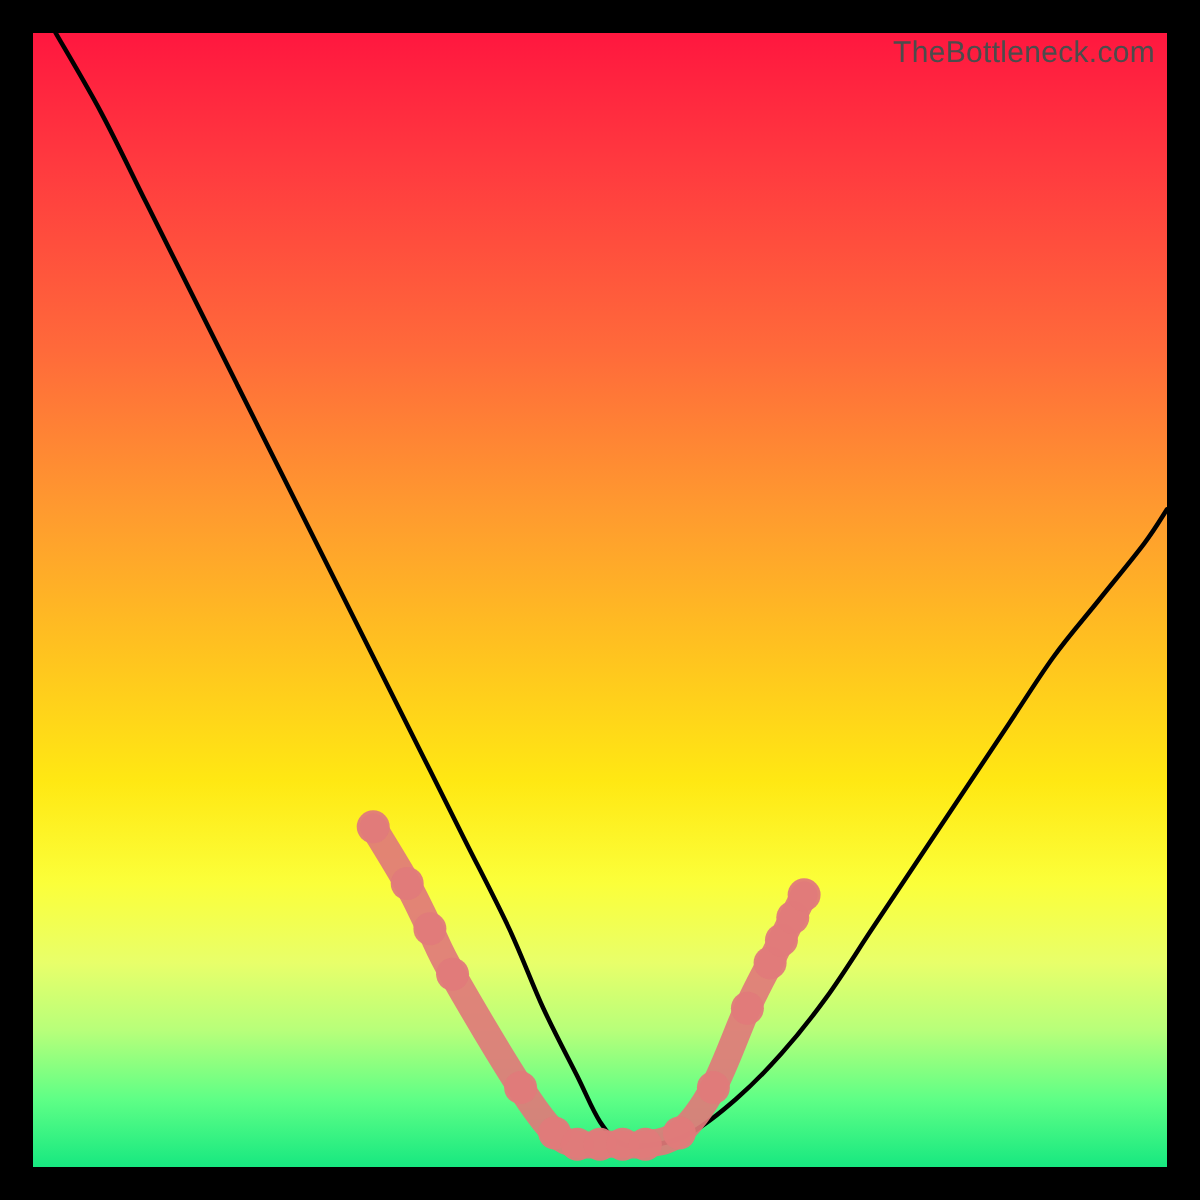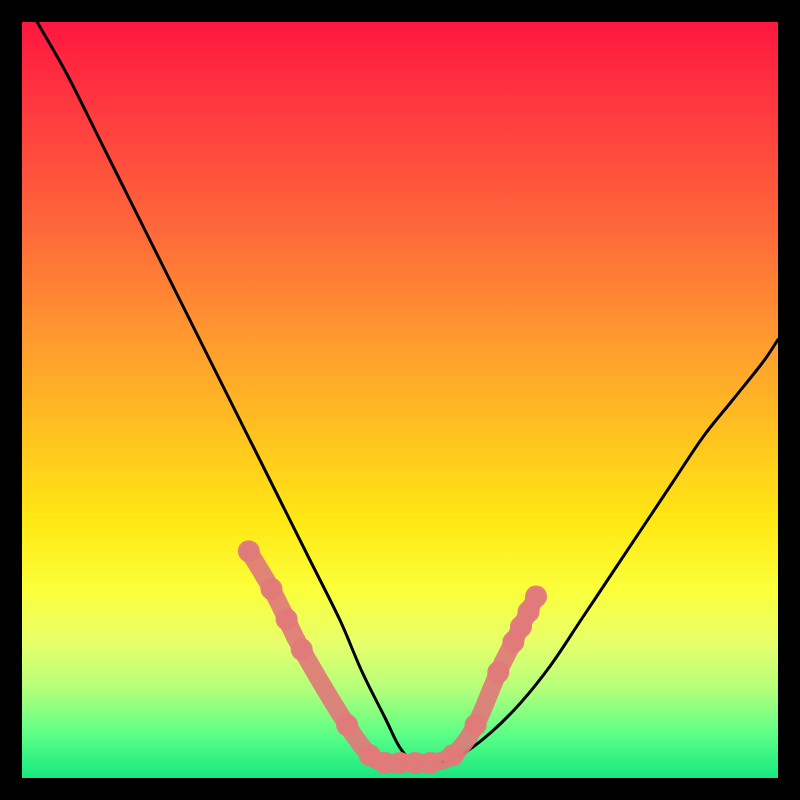--- a/index.html
+++ b/index.html
@@ -54,20 +54,21 @@
     top: 0;
     width: 756px;
     height: 756px;
   }
 </style>
 </head>
 <body>
 
 <div class="frame">
   <div class="plot-area">
+    <div class="watermark">TheBottleneck.com</div>
     <svg class="overlay" viewBox="0 0 756 756" preserveAspectRatio="none">
       <g id="curve-group">
           <path d="M 15.120000000000001 0 C 20.16 8.819999999999993 35.28 34.01999999999997 45.36 52.91999999999996 C 55.44 71.81999999999995 65.52000000000001 93.23999999999997 75.60000000000001 113.39999999999998 C 85.68 133.55999999999997 95.76 153.72 105.84 173.88 C 115.92 194.04 125.99999999999999 214.20000000000002 136.07999999999998 234.36 C 146.15999999999997 254.52 156.23999999999998 274.68000000000006 166.32 294.84000000000003 C 176.4 315 186.48000000000002 335.15999999999997 196.56 355.32 C 206.64 375.48 216.71999999999997 395.64 226.79999999999998 415.8 C 236.88 435.96000000000004 246.96 456.12 257.04 476.28000000000003 C 267.12 496.44000000000005 277.20000000000005 516.6 287.28000000000003 536.76 C 297.36 556.92 308.7 578.34 317.52 597.24 C 326.34 616.14 332.64 633.78 340.2 650.16 C 347.76 666.54 356.58 682.92 362.88 695.52 C 369.18 708.12 372.96 718.2 378 725.76 C 383.04 733.3199999999999 386.82 738.36 393.12 740.88 C 399.42 743.4 408.24 742.14 415.8 740.88 C 423.36 739.62 429.65999999999997 738.36 438.47999999999996 733.32 C 447.29999999999995 728.2800000000001 458.64 719.46 468.71999999999997 710.64 C 478.79999999999995 701.8199999999999 488.88000000000005 691.74 498.96000000000004 680.4 C 509.04 669.06 519.1199999999999 656.46 529.1999999999999 642.6 C 539.28 628.74 549.3599999999999 612.36 559.4399999999999 597.24 C 569.52 582.12 579.6 567 589.6800000000001 551.88 C 599.7600000000001 536.76 609.8399999999999 521.64 619.92 506.52 C 630 491.4 640.0799999999999 476.28 650.16 461.15999999999997 C 660.24 446.03999999999996 670.3199999999999 429.66 680.4 415.8 C 690.48 401.94 700.56 390.6 710.64 378 C 720.72 365.4 733.3199999999999 350.28 740.88 340.2 C 748.44 330.12 753.48 321.3 756 317.52000000000004" fill="none" stroke="#000000" stroke-width="3" stroke-linecap="round"></path>
         </g>
       <g id="marker-group">
           <path d="M 226.79999999999998 529.2 C 230.57999999999998 535.5 243.18 555.66 249.48000000000002 567 C 255.78000000000003 578.34 259.55999999999995 587.16 264.59999999999997 597.24 C 269.64 607.32 269.64 609.84 279.71999999999997 627.48 C 289.79999999999995 645.12 313.74 685.44 325.08 703.08 C 336.41999999999996 720.72 341.46 727.0200000000001 347.76 733.32 C 354.06 739.62 357.84 739.62 362.88 740.88 C 367.92 742.14 372.96 740.88 378 740.88 C 383.04 740.88 388.08 740.88 393.12 740.88 C 398.16 740.88 401.94 742.14 408.24 740.88 C 414.54 739.62 423.35999999999996 739.62 430.91999999999996 733.32 C 438.47999999999996 727.0200000000001 446.03999999999996 716.94 453.59999999999997 703.08 C 461.15999999999997 689.22 469.98 664.02 476.28000000000003 650.16 C 482.58000000000004 636.3 487.62 627.48 491.40000000000003 619.9200000000001 C 495.18000000000006 612.3600000000001 496.44000000000005 609.8399999999999 498.96000000000004 604.8 C 501.48 599.76 504.00000000000006 594.72 506.52000000000004 589.6800000000001 C 509.04 584.6400000000001 512.82 577.0799999999999 514.08 574.56" fill="none" stroke="#e07a7a" stroke-width="18" stroke-linecap="round" stroke-linejoin="round" opacity="0.92"></path>
           <circle cx="226.79999999999998" cy="529.2" r="11" fill="#e07a7a" opacity="0.95"></circle>
           <circle cx="249.48000000000002" cy="567" r="11" fill="#e07a7a" opacity="0.95"></circle>
           <circle cx="264.59999999999997" cy="597.24" r="11" fill="#e07a7a" opacity="0.95"></circle>
           <circle cx="279.71999999999997" cy="627.48" r="11" fill="#e07a7a" opacity="0.95"></circle>

